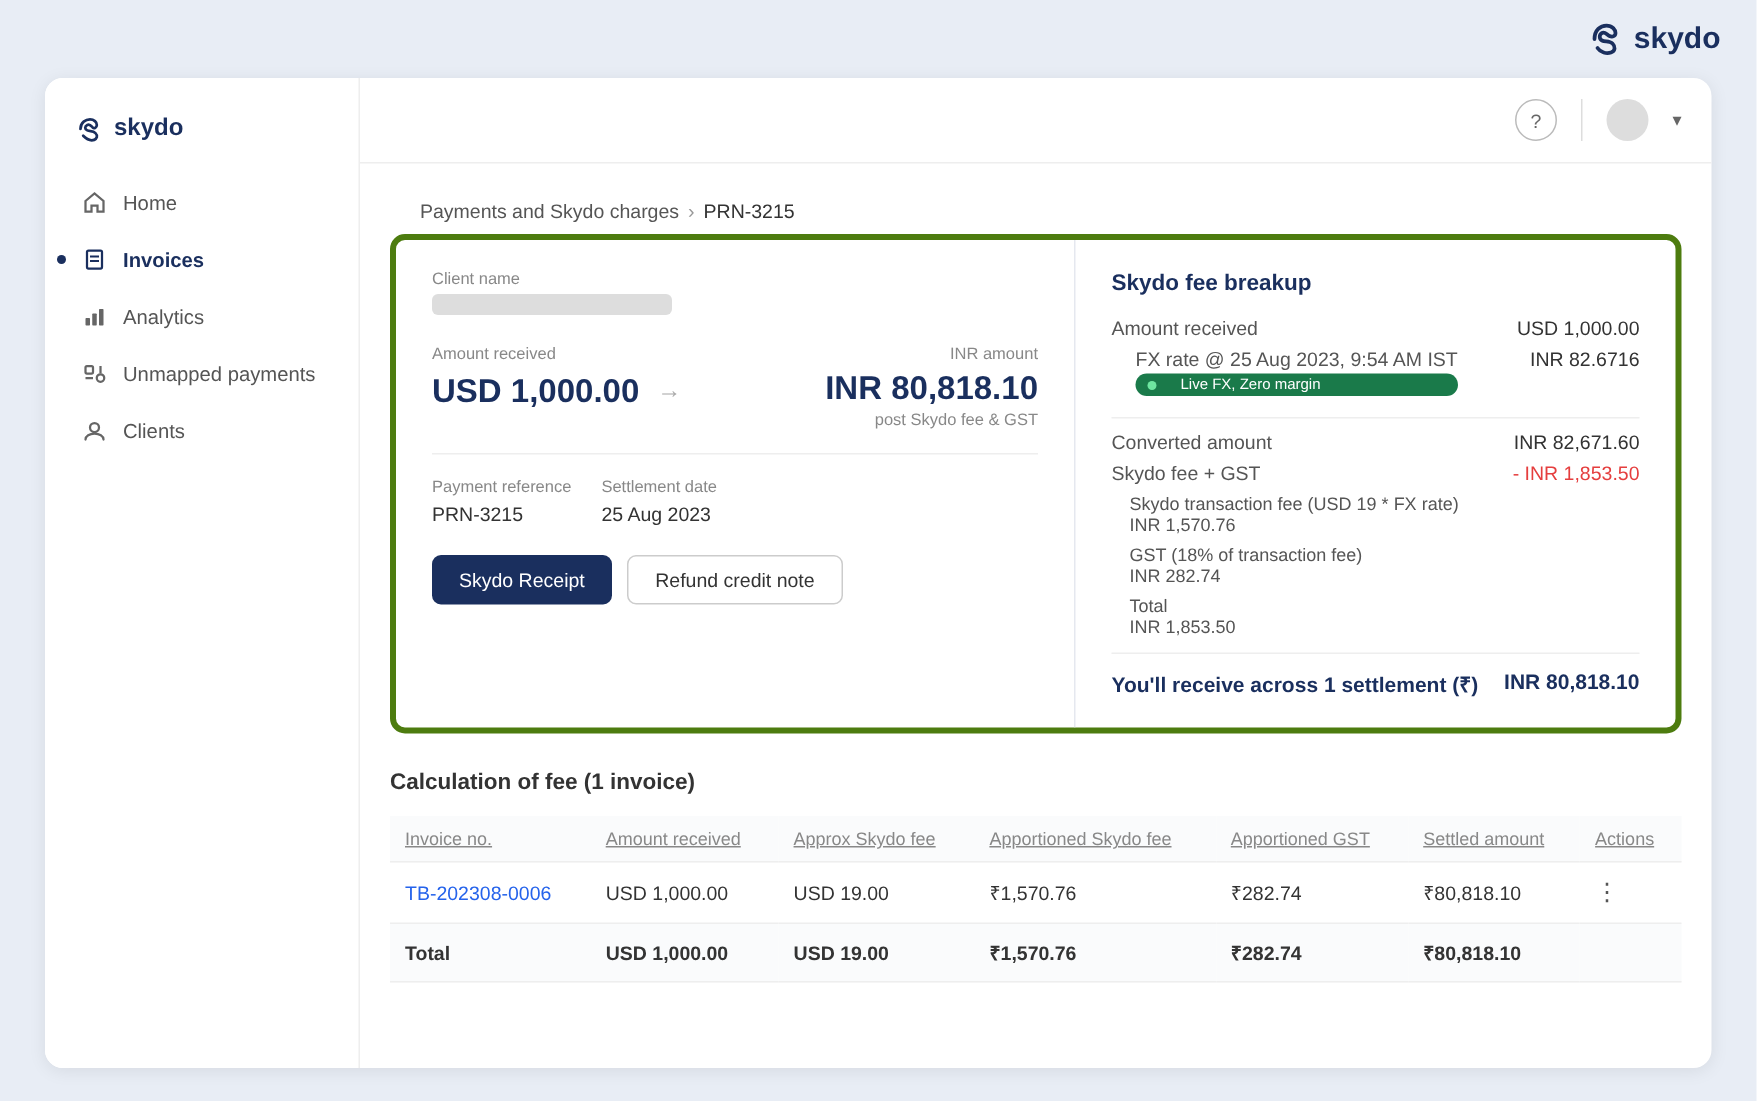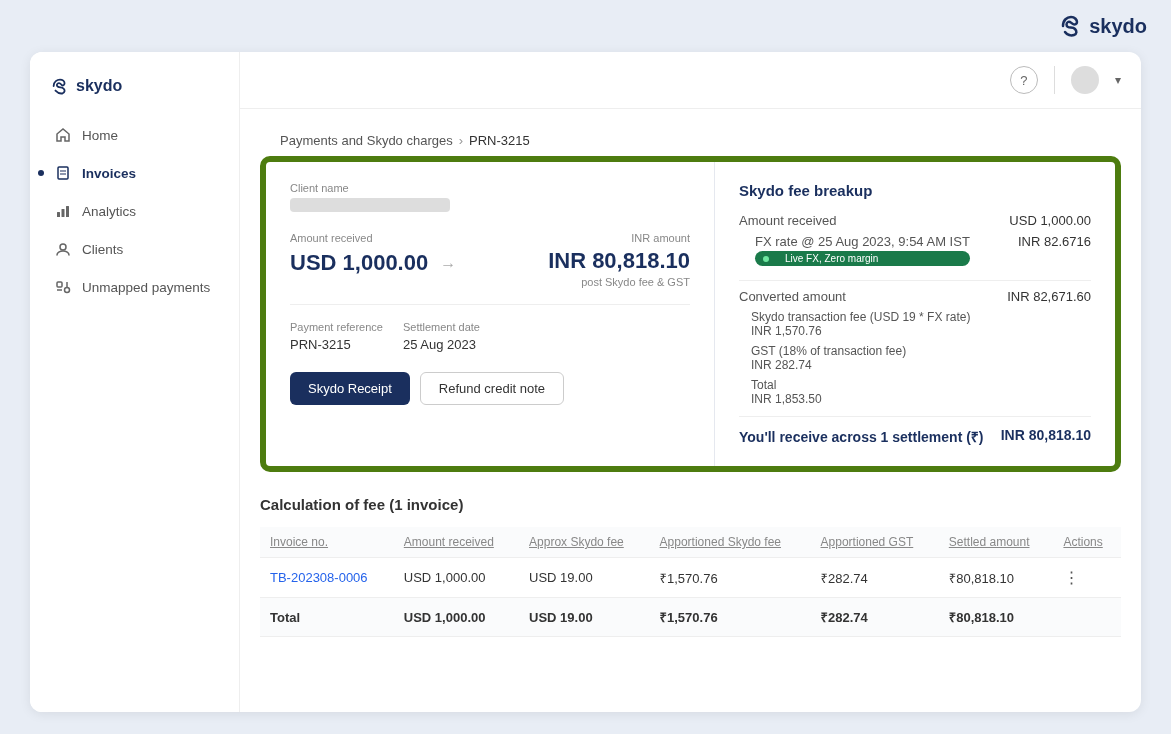--- a/index.html
+++ b/index.html
@@ -134,21 +134,21 @@
 
     .content-area {
       padding: 10px 20px 20px;
       flex: 1;
       overflow-y: auto;
     }
 
     
     .payment-card {
       background: #fff;
-      border: 6px solid #4d7c0f;
+      border: 4px solid #4d7c0f;
       border-radius: 10px;
       display: flex;
       gap: 0;
       margin-bottom: 24px;
       overflow: hidden;
     }
     .payment-left {
       flex: 1;
       padding: 20px 24px;
       border-right: 1px solid #e5e8ef;
@@ -332,37 +332,37 @@
           <rect x="11" y="3" width="3" height="11" rx="0.5" fill="#666"></rect>
         </svg>
       </span>
       <span>Analytics</span>
     </div>
 
 
     <div class="sidebar-item">
       <span class="sidebar-icon">
         <svg width="16" height="16" viewBox="0 0 16 16" fill="none">
-          <circle cx="8" cy="6" r="3" stroke="#666" stroke-width="1.5" fill="none"></circle>
-          <path d="M2 14C2 11.8 4.7 10 8 10C11.3 10 14 11.8 14 14" stroke="#666" stroke-width="1.5" fill="none" stroke-linecap="round"></path>
-        </svg>
-      </span>
-      <span>Clients</span>
-    </div>
-
-    <div class="sidebar-item">
-      <span class="sidebar-icon">
-        <svg width="16" height="16" viewBox="0 0 16 16" fill="none">
           <rect x="2" y="3" width="5" height="5" rx="1" stroke="#666" stroke-width="1.5" fill="none"></rect>
           <circle cx="12" cy="11" r="2.5" stroke="#666" stroke-width="1.5" fill="none"></circle>
           <line x1="2" y1="11" x2="7" y2="11" stroke="#666" stroke-width="1.5"></line>
           <line x1="12" y1="3" x2="12" y2="8" stroke="#666" stroke-width="1.5"></line>
         </svg>
       </span>
       <span>Unmapped payments</span>
+    </div>
+
+    <div class="sidebar-item">
+      <span class="sidebar-icon">
+        <svg width="16" height="16" viewBox="0 0 16 16" fill="none">
+          <circle cx="8" cy="6" r="3" stroke="#666" stroke-width="1.5" fill="none"></circle>
+          <path d="M2 14C2 11.8 4.7 10 8 10C11.3 10 14 11.8 14 14" stroke="#666" stroke-width="1.5" fill="none" stroke-linecap="round"></path>
+        </svg>
+      </span>
+      <span>Clients</span>
     </div>
   </div>
 
   <div class="main-content">
 
     <div class="inner-header">
       <div></div>
       <div class="inner-header-right">
         <div class="help-icon">
           <span>?</span>
@@ -440,20 +440,24 @@
             <span class="fee-val">INR 82.6716</span>
           </div>
 
           <hr class="fee-divider">
 
           <div class="fee-row">
             <span class="fee-label">Converted amount</span>
             <span class="fee-val">INR 82,671.60</span>
           </div>
 
+          <div class="fee-row">
+            <span class="fee-label">Skydo fee + GST</span>
+            <span class="fee-val" style="color:#e53e3e;">- INR 1,853.50</span>
+          </div>
 
           <div class="fee-row sub">
             <span class="fee-label">Skydo transaction fee (USD 19 * FX rate)</span>
             <span class="fee-val">INR 1,570.76</span>
           </div>
           <div class="fee-row sub">
             <span class="fee-label">GST (18% of transaction fee)</span>
             <span class="fee-val">INR 282.74</span>
           </div>
           <div class="fee-row sub">

